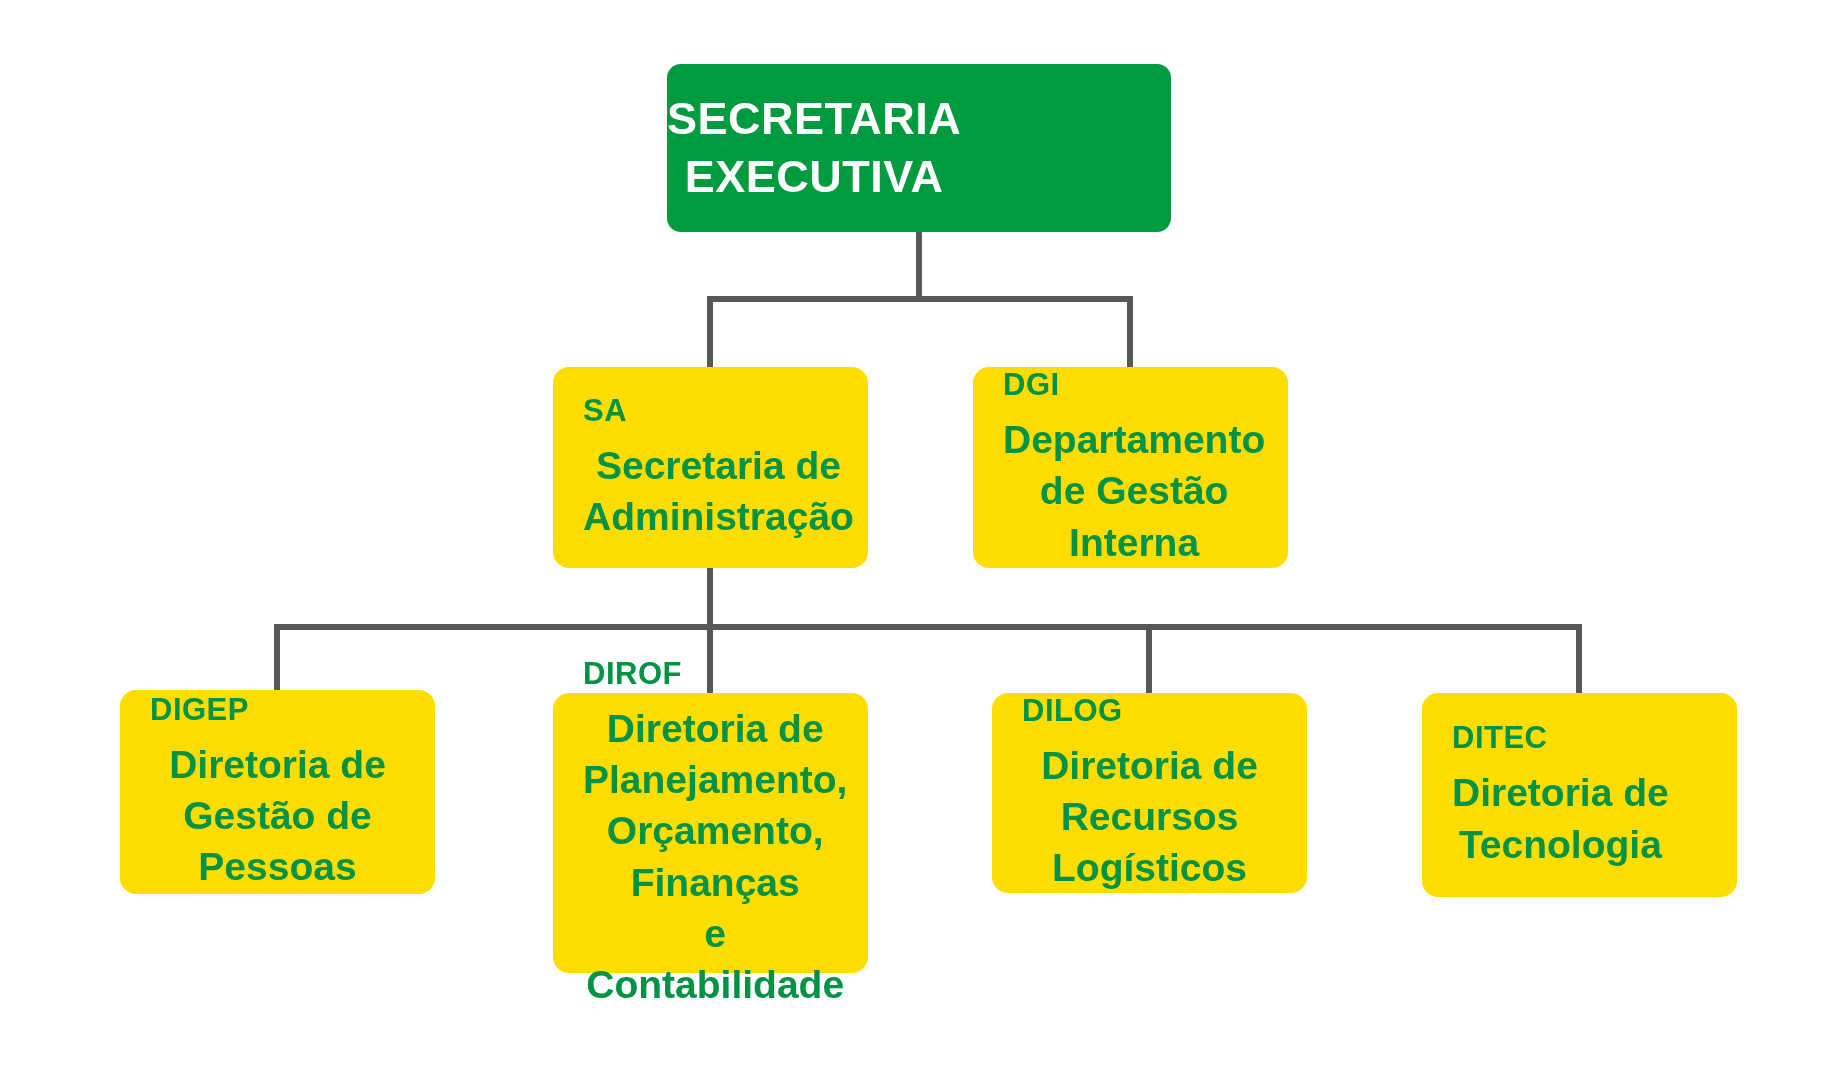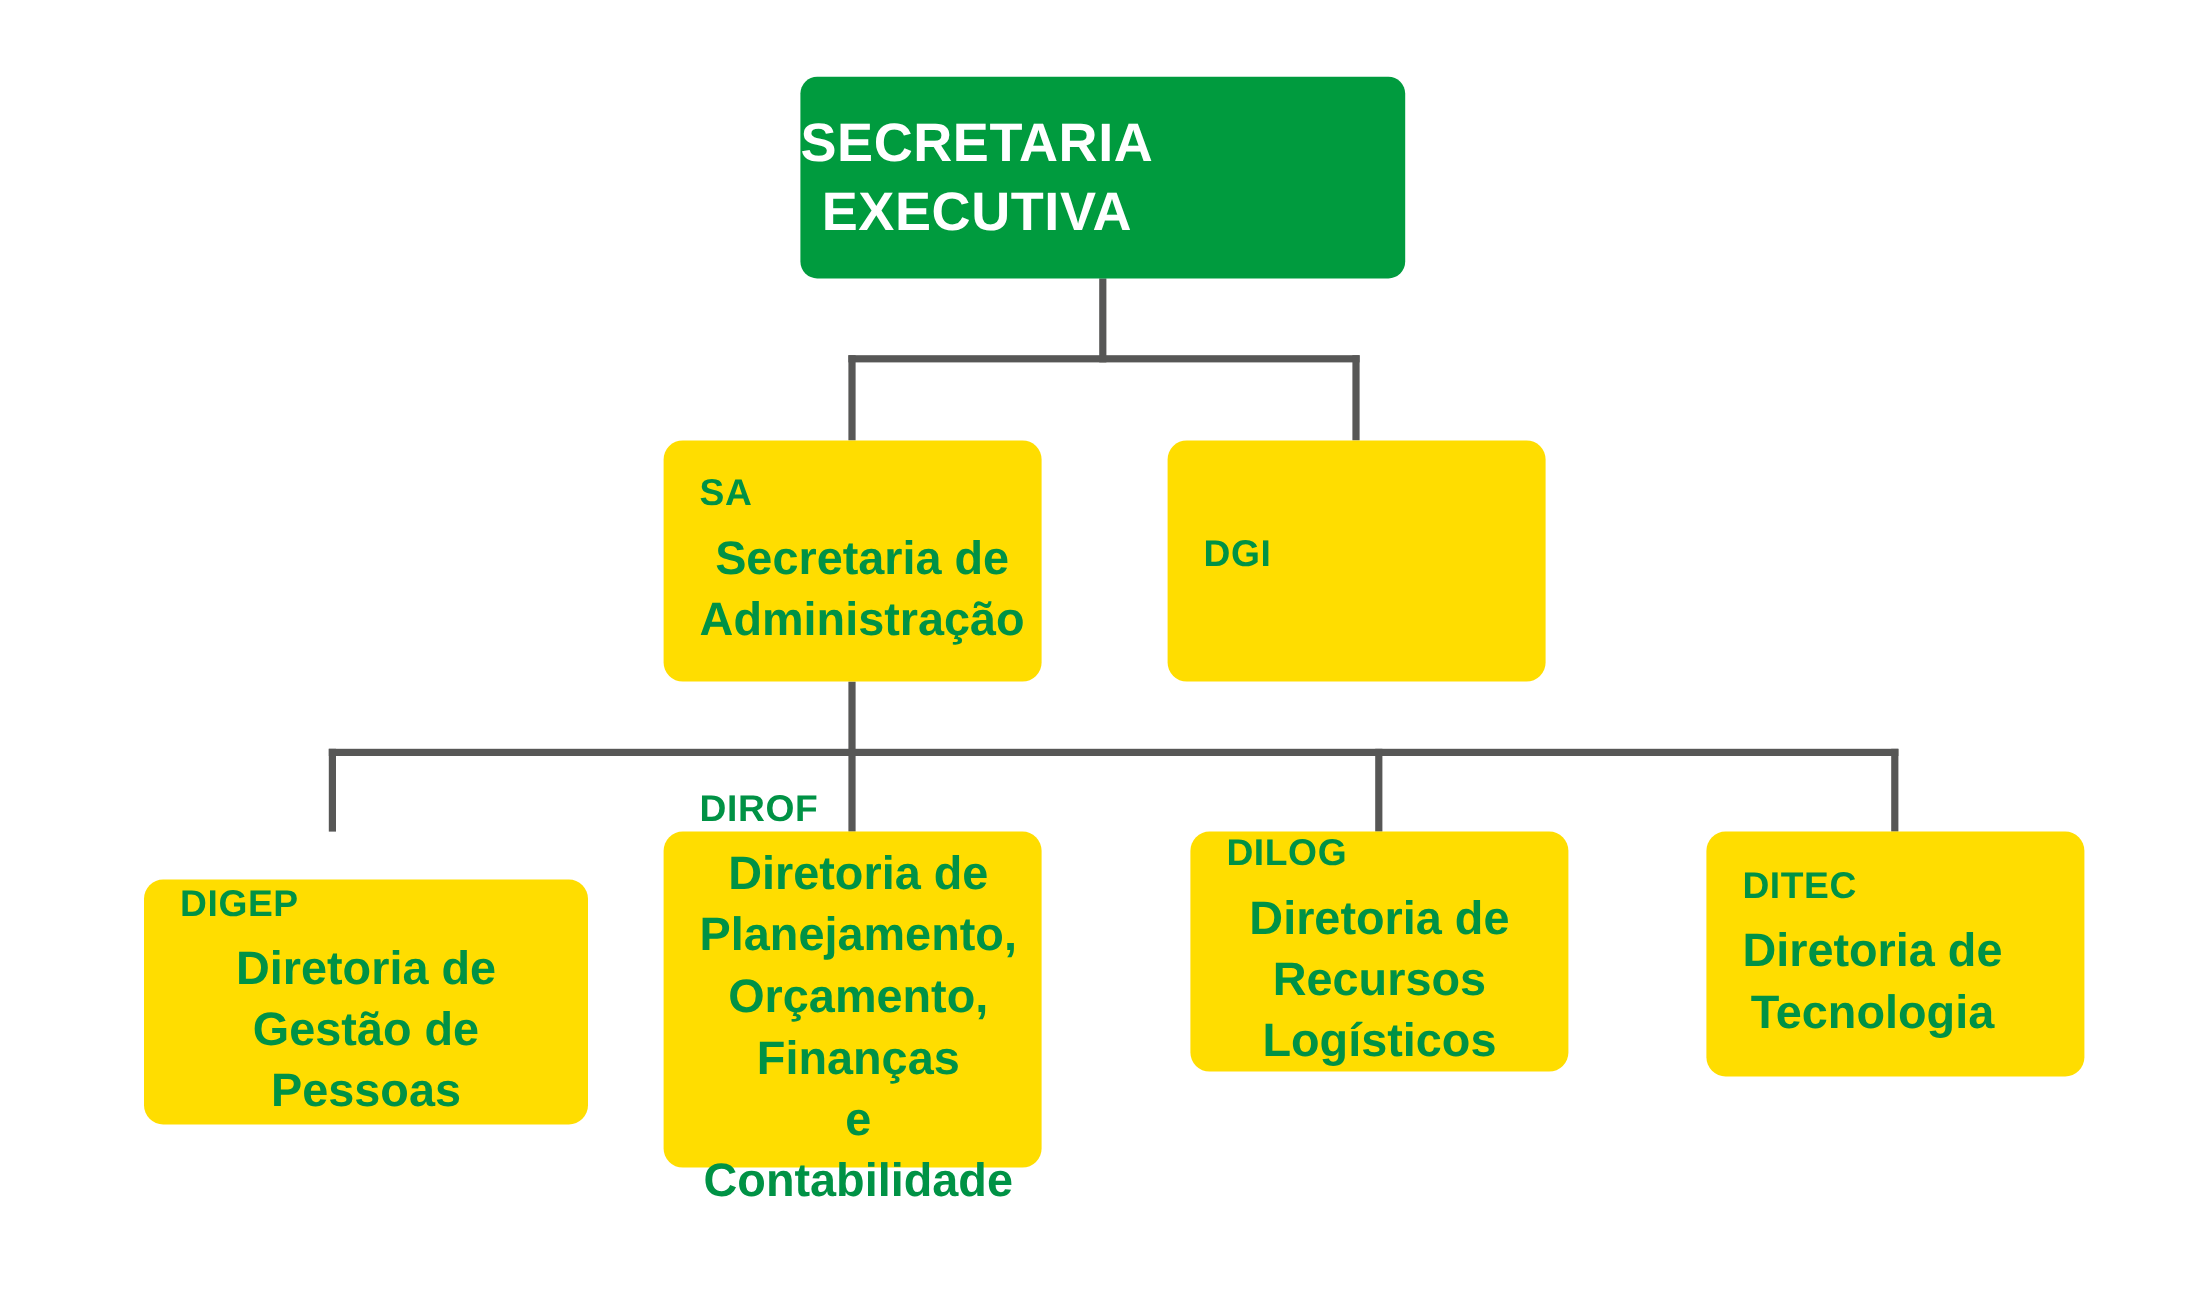--- a/index.html
+++ b/index.html
@@ -64,21 +64,21 @@
     font-weight: 700;
     font-size: 39px;
     line-height: 1.31;
     white-space: pre-line;
   }
 
   
   .pos-root  { left: 667px;  top: 64px;  width: 504px; height: 168px; }
   .pos-sa    { left: 553px;  top: 367px; width: 315px; height: 201px; }
   .pos-dgi   { left: 973px;  top: 367px; width: 315px; height: 201px; }
-  .pos-digep { left: 120px;  top: 733px; width: 370px; height: 204px; }
+  .pos-digep { left: 120px;  top: 690px; width: 315px; height: 204px; }
   .pos-dirof { left: 553px;  top: 693px; width: 315px; height: 280px; }
   .pos-dilog { left: 992px;  top: 693px; width: 315px; height: 200px; }
   .pos-ditec { left: 1422px; top: 693px; width: 315px; height: 204px; }
 
   
   .ln-root-down  { left: 916px;  top: 232px; width: 6px;    height: 70px; }
   .ln-h1         { left: 707px;  top: 296px; width: 426px;  height: 6px;  }
   .ln-sa-up      { left: 707px;  top: 296px; width: 6px;    height: 71px; }
   .ln-dgi-up     { left: 1127px; top: 296px; width: 6px;    height: 71px; }
   .ln-sa-down    { left: 707px;  top: 568px; width: 6px;    height: 125px;}
@@ -108,20 +108,22 @@
   </div>
 
   <div class="node child pos-sa">
     <div class="acronym">SA</div>
     <div class="org-name">Secretaria de
 Administração</div>
   </div>
 
   <div class="node child pos-dgi">
     <div class="acronym">DGI</div>
+    <div class="org-name">Departamento
+de Gestão Interna</div>
   </div>
 
   <div class="node child pos-digep">
     <div class="acronym">DIGEP</div>
     <div class="org-name">Diretoria de
 Gestão de Pessoas</div>
   </div>
 
   <div class="node child pos-dirof">
     <div class="acronym">DIROF</div>

